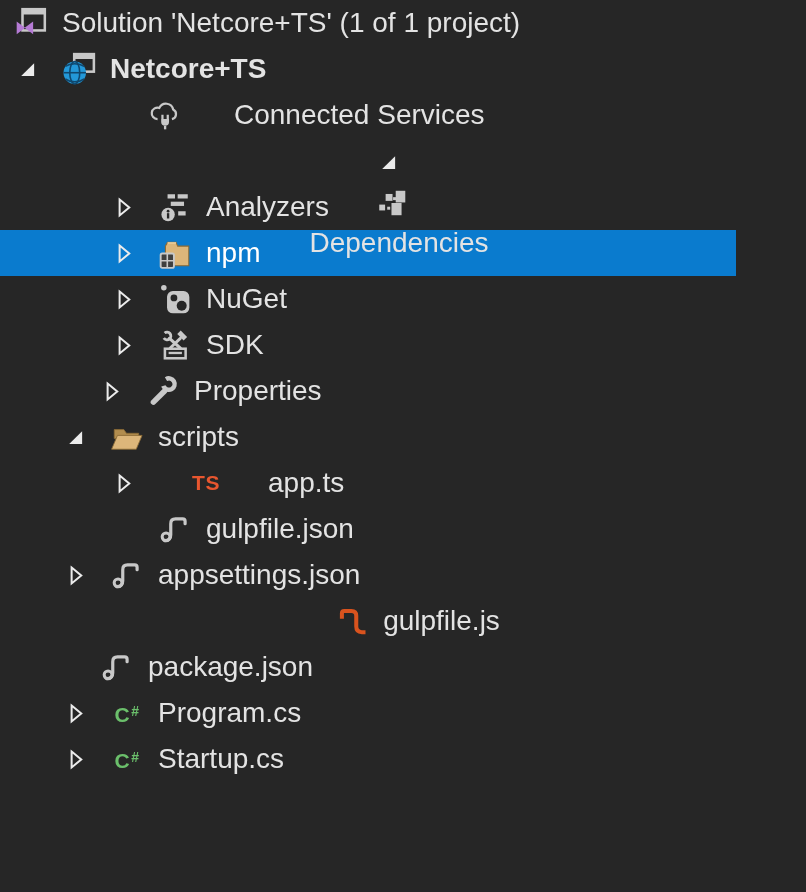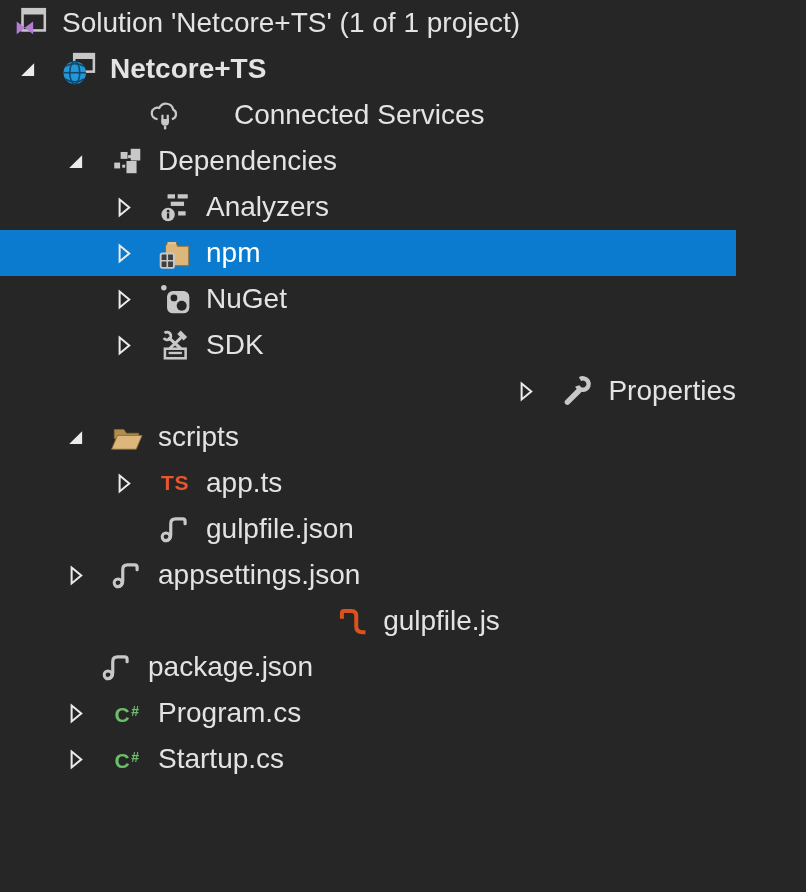--- a/index.html
+++ b/index.html
@@ -95,21 +95,21 @@
       <span class="iconbox">
         <svg viewBox="0 0 32 32" width="34" height="34">
       <path d="M9 19.8 a5.4 5.4 0 1 1 1.7 -10.5 a6.9 6.9 0 0 1 13 1.6 a4.8 4.8 0 0 1 -1.2 9" fill="none" stroke="#c8c8c8" stroke-width="2.1"></path>
       <path d="M13.6 15.8 v4 M18.6 15.8 v4" fill="none" stroke="#c8c8c8" stroke-width="2.1"></path>
       <path d="M12.4 19.8 h7.4 v2.6 a3.7 3.7 0 0 1 -7.4 0 Z" fill="#c8c8c8"></path>
       <path d="M16.1 26.3 v3.2" stroke="#c8c8c8" stroke-width="2.2"></path>
     </svg>
       </span>
       <span class="label">Connected Services</span>
     </div>
-    <div class="row" style="padding-left: 62px;">
+    <div class="row" style="padding-left: 62px; flex-direction: column;">
       <span class="arrow">
         <svg viewBox="0 0 16 16" width="23" height="23">
           <path d="M12.6 3.6 V12.6 H3.6 Z" fill="#ebebeb"></path>
         </svg>
       </span>
       <span class="iconbox">
         <svg viewBox="0 0 32 32" width="34" height="34" fill="#c8c8c8">
       <rect x="19.5" y="4.5" width="9" height="11"></rect>
       <rect x="10" y="7.5" width="6.5" height="6.5"></rect>
       <rect x="17" y="10.5" width="2.8" height="2.8"></rect>
@@ -186,21 +186,21 @@
       <circle cx="8.5" cy="7.5" r="3.6" fill="none" stroke="#c8c8c8" stroke-width="2.6" stroke-dasharray="17 6" transform="rotate(-130 8.5 7.5)"></circle>
       <path d="M10.8 9.8 L21 19" stroke="#c8c8c8" stroke-width="3" stroke-linecap="round" fill="none"></path>
       <rect x="18.5" y="4.8" width="8.5" height="4.6" fill="#c8c8c8" transform="rotate(45 22.75 7.1)"></rect>
       <path d="M21 9.8 L11.5 18.8" stroke="#c8c8c8" stroke-width="2.8" stroke-linecap="round" fill="none"></path>
       <rect x="6.5" y="19.5" width="19.5" height="9" fill="none" stroke="#c8c8c8" stroke-width="2.4"></rect>
       <path d="M10 23.5 h12.5" stroke="#c8c8c8" stroke-width="2.2" fill="none"></path>
     </svg>
       </span>
       <span class="label">SDK</span>
     </div>
-    <div class="row" style="padding-left: 98px; justify-content: flex-end;">
+    <div class="row" style="padding-left: 98px;">
       <span class="arrow">
         <svg viewBox="0 0 16 16" width="23" height="23">
           <path d="M5.3 2.5 L12 8 L5.3 13.5 Z" fill="none" stroke="#ebebeb" stroke-width="1.4"></path>
         </svg>
       </span>
       <span class="iconbox">
         <svg viewBox="0 0 32 32" width="34" height="34">
       <circle cx="21.5" cy="9.5" r="5.4" fill="none" stroke="#c8c8c8" stroke-width="4.2" stroke-dasharray="26 9" transform="rotate(-120 21.5 9.5)"></circle>
       <path d="M7 26.5 L17.5 16" stroke="#c8c8c8" stroke-width="5.2" stroke-linecap="round" fill="none"></path>
     </svg>
@@ -214,21 +214,21 @@
         </svg>
       </span>
       <span class="iconbox">
         <svg viewBox="0 0 32 32" width="34" height="34">
       <path d="M4 9 h9 l2.5 3.5 H27 v5 H4 Z" fill="#b28d4e" stroke="#8a6a35" stroke-width="0.8"></path>
       <path d="M1.5 27.5 L7 14.5 H30.2 L24.7 27.5 Z" fill="#dcb67a" stroke="#8a6a35" stroke-width="0.8"></path>
     </svg>
       </span>
       <span class="label">scripts</span>
     </div>
-    <div class="row" style="padding-left: 110px;">
+    <div class="row" style="padding-left: 110px; gap: 31px;">
       <span class="arrow">
         <svg viewBox="0 0 16 16" width="23" height="23">
           <path d="M5.3 2.5 L12 8 L5.3 13.5 Z" fill="none" stroke="#ebebeb" stroke-width="1.4"></path>
         </svg>
       </span>
       <span class="iconbox">
         <span class="ficon" style="color:#e8562f">TS</span>
       </span>
       <span class="label">app.ts</span>
     </div>

